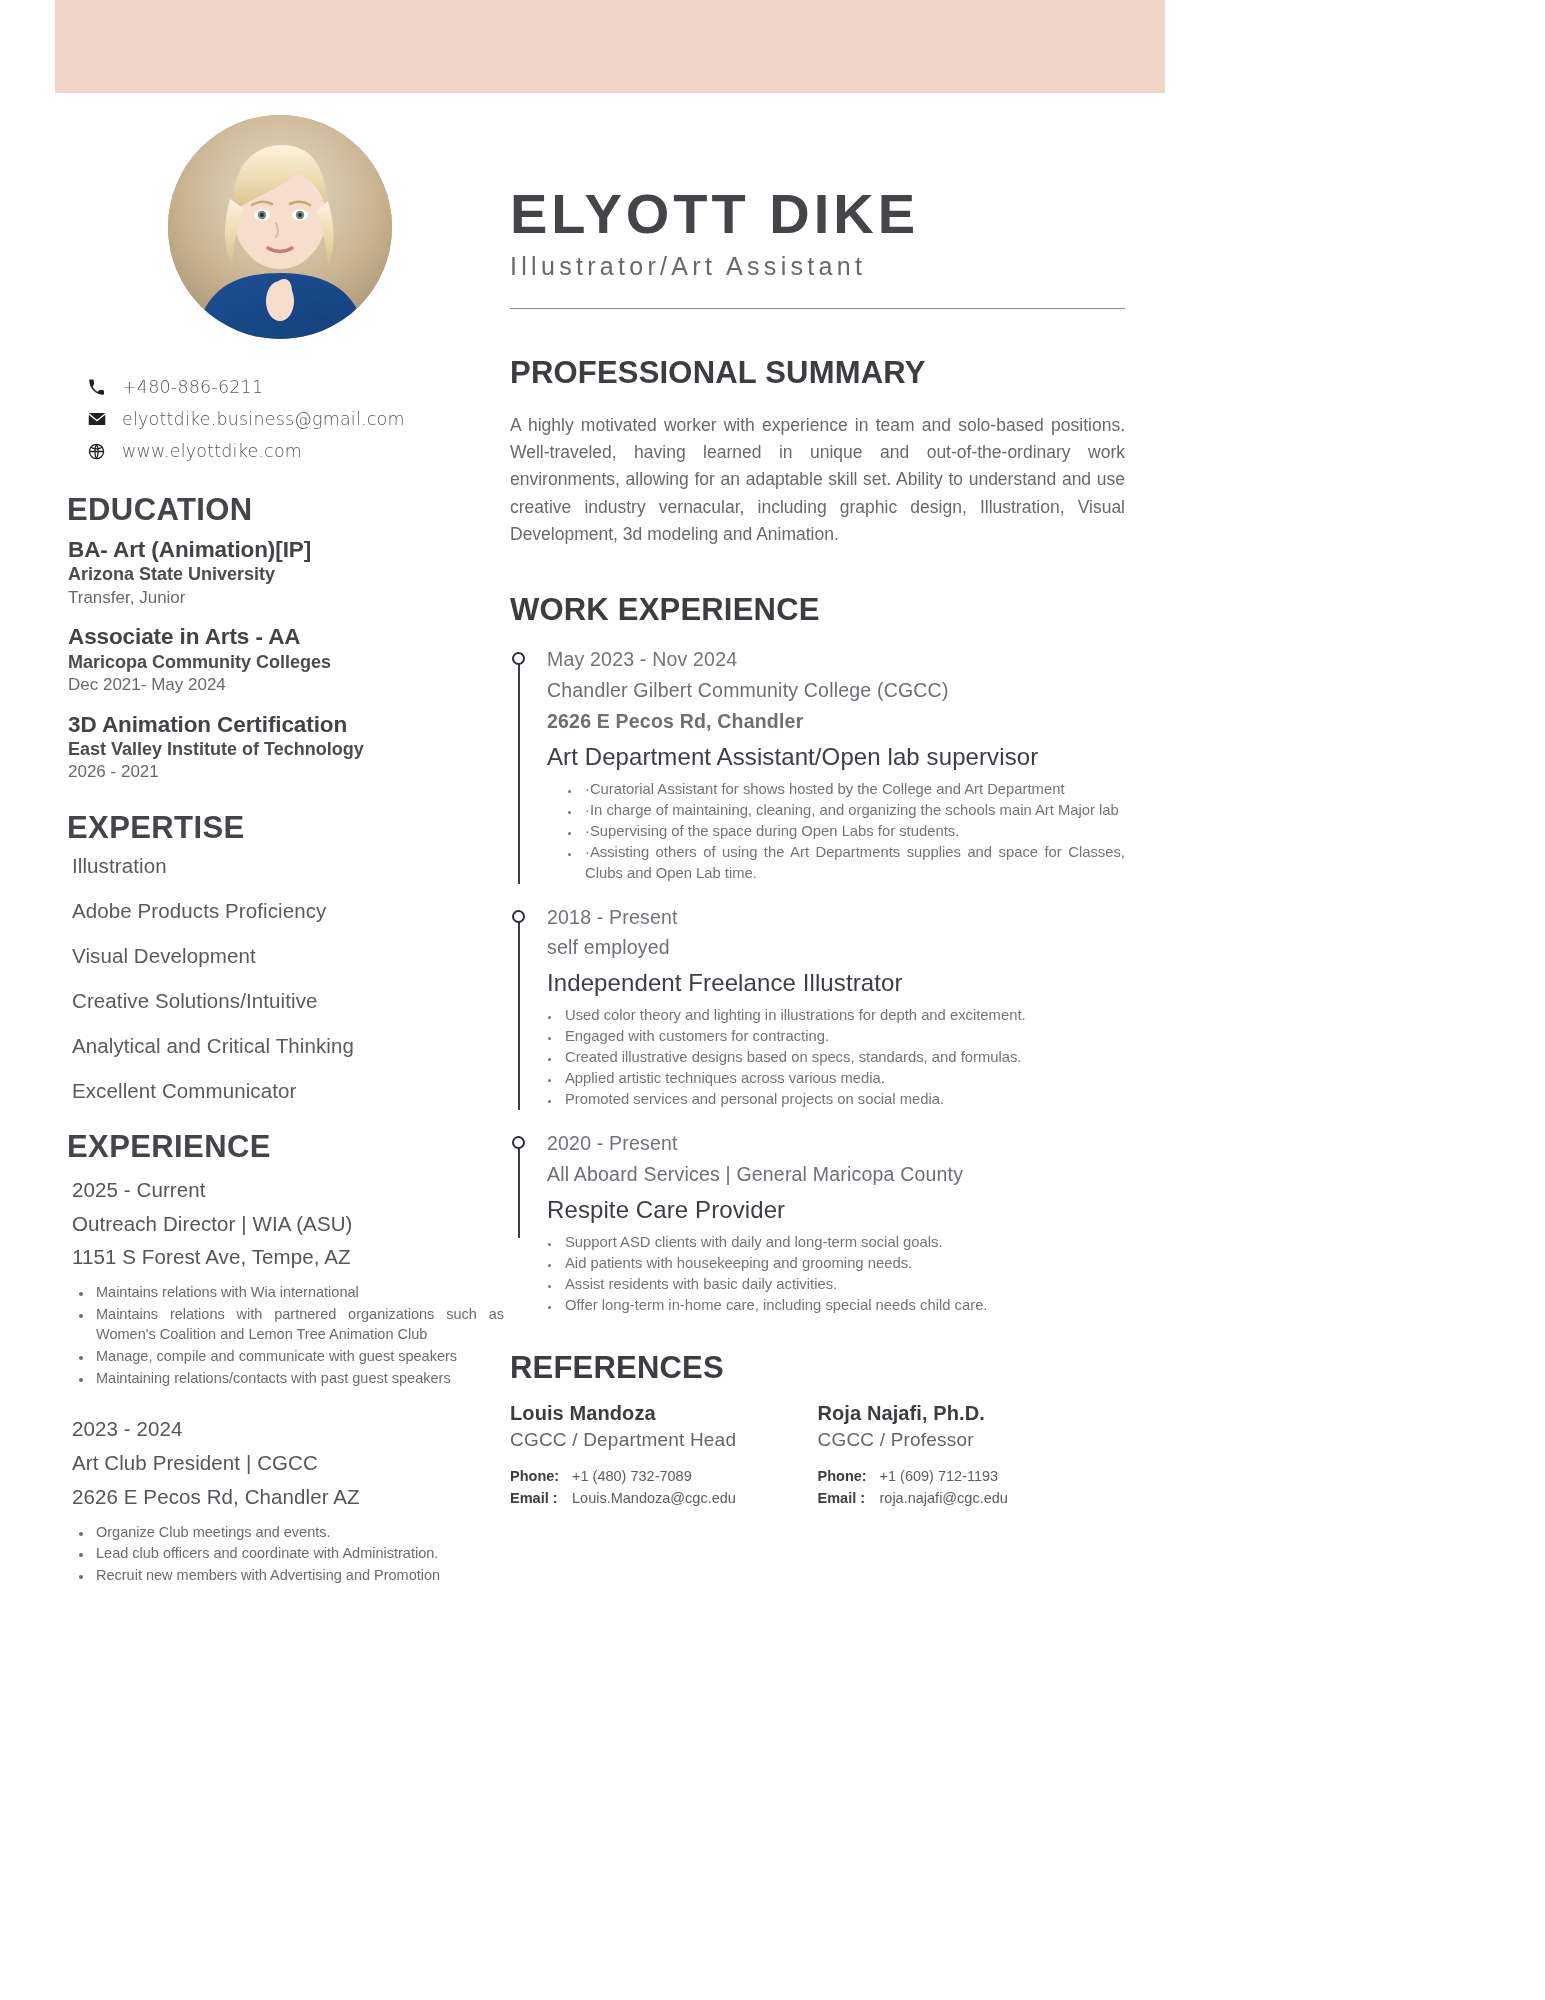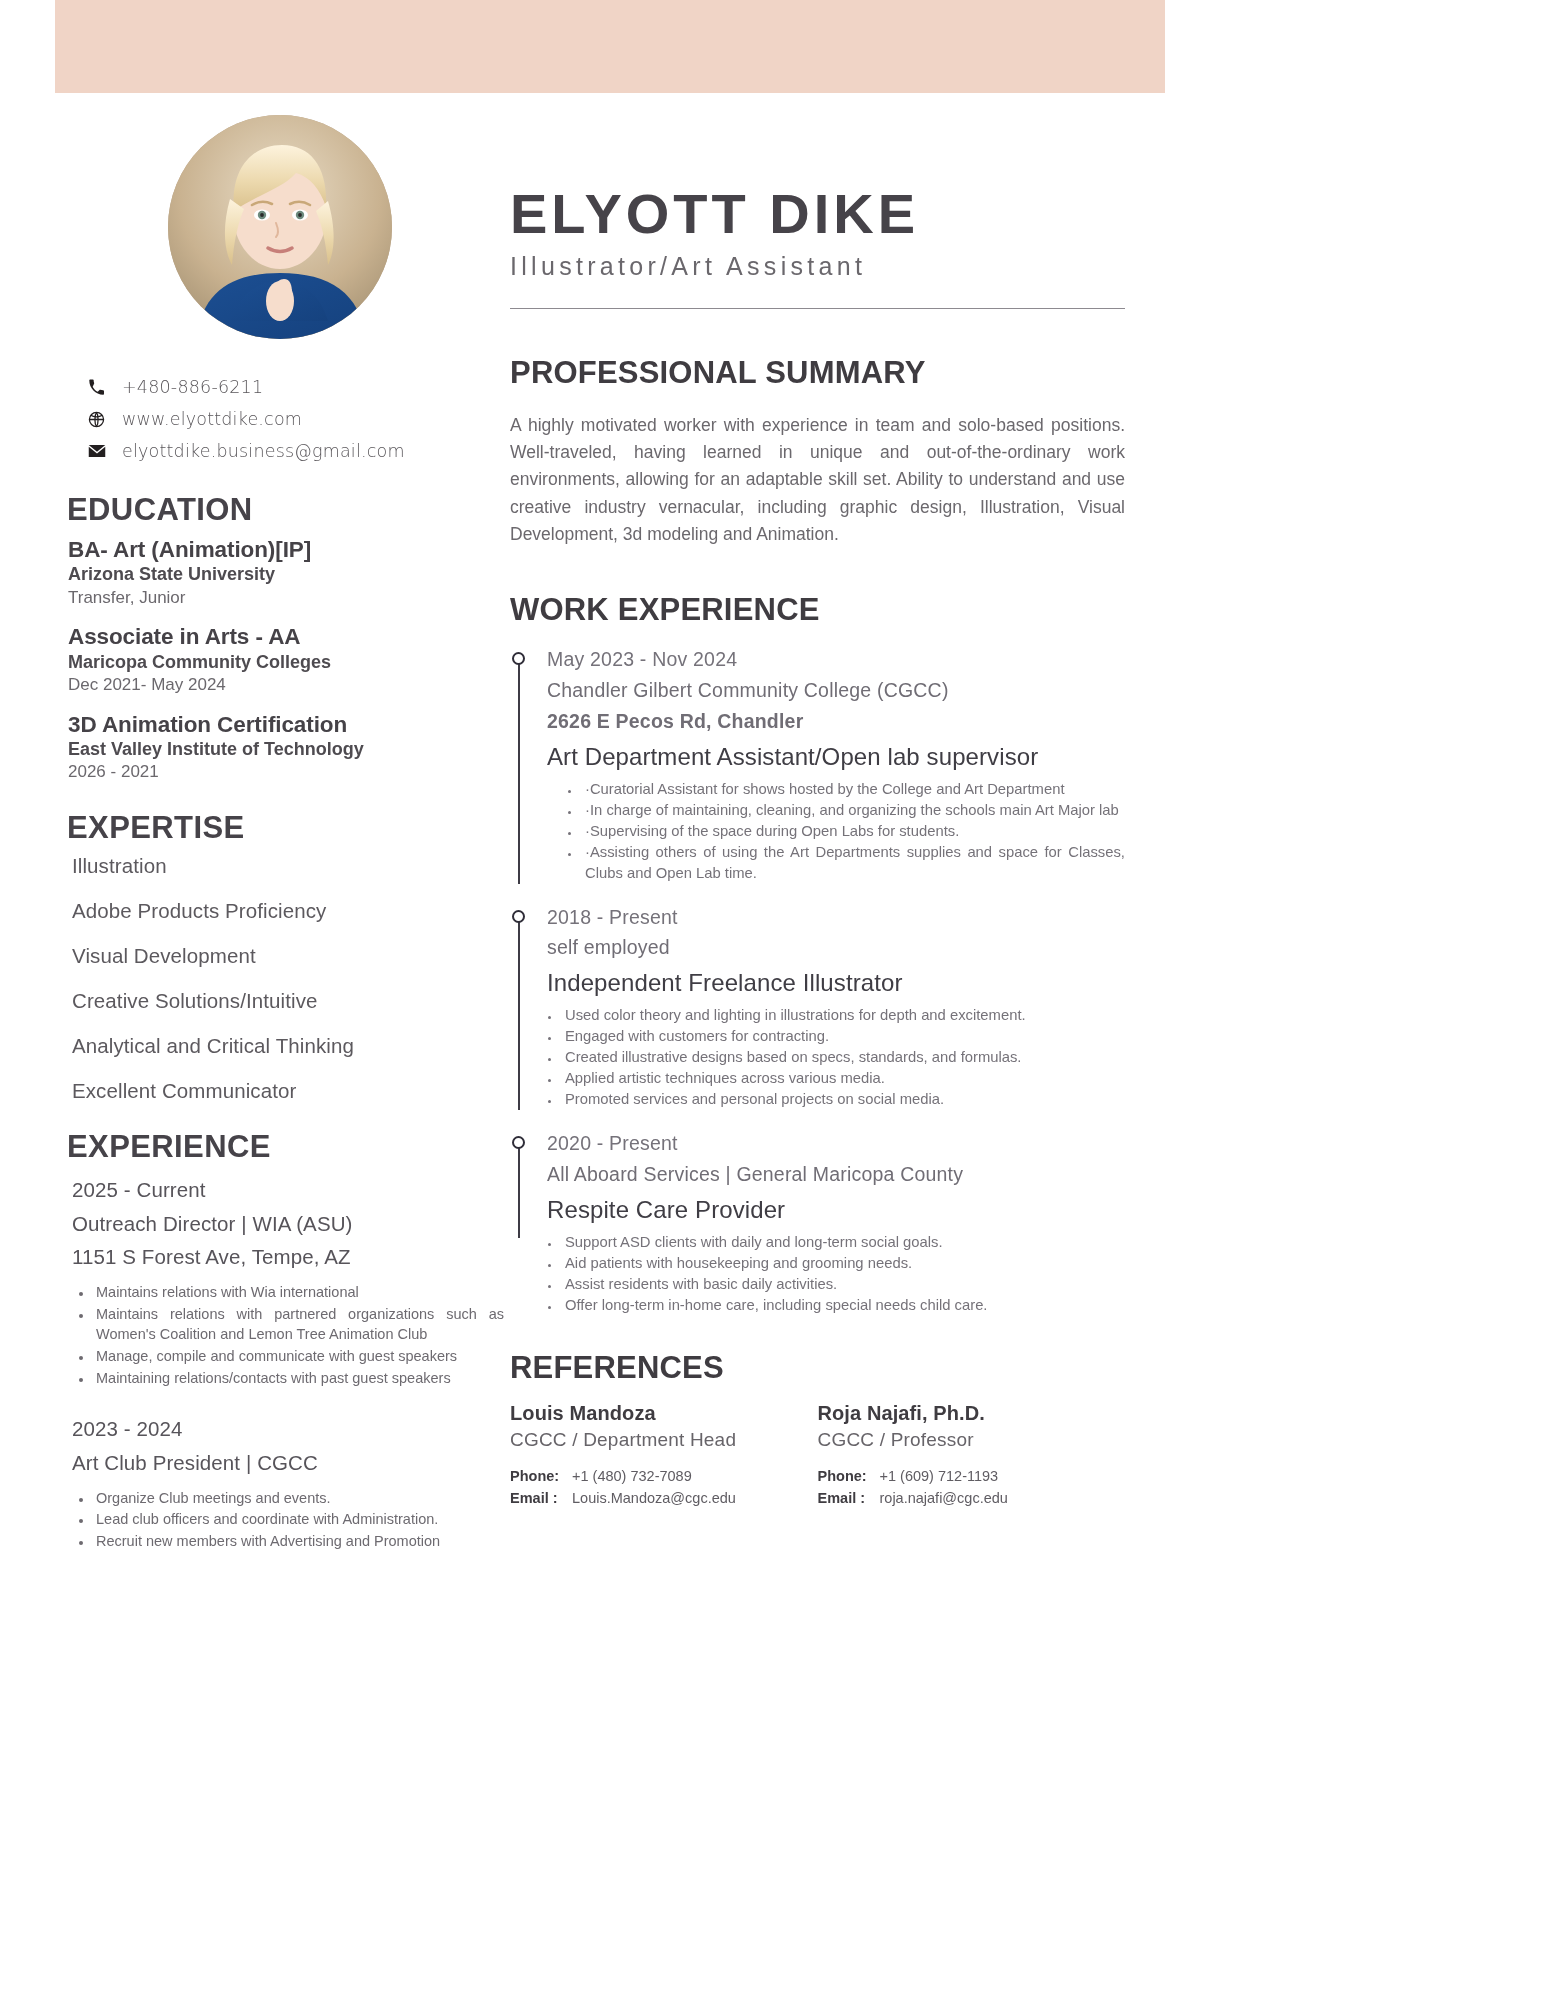--- a/index.html
+++ b/index.html
@@ -316,36 +316,36 @@
       <div class="contact-row">
         <span class="contact-ico">
           <svg width="17" height="17" viewBox="0 0 24 24" fill="#231f20">
               <path d="M6.6 10.8c1.6 3.1 4.1 5.6 7.2 7.2l2.4-2.4c.3-.3.8-.4 1.2-.3 1.3.4 2.6.7 4 .7.7 0 1.2.5 1.2 1.2V21c0 .7-.5 1.2-1.2 1.2C10.9 22.2 1.8 13.1 1.8 1.8 1.8 1.1 2.3.6 3 .6h3.8C7.5.6 8 1.1 8 1.8c0 1.4.2 2.7.7 4 .1.4 0 .9-.3 1.2z"></path>
             </svg>
         </span>
         <span class="contact-txt">+480-886-6211</span>
       </div>
       <div class="contact-row">
         <span class="contact-ico">
+          <svg width="18" height="14" viewBox="0 0 24 18" fill="#231f20">
+              <path d="M1 1h22L12 10zM1 3.2V17h22V3.2L12 12.4z"></path>
+            </svg>
+        </span>
+        <span class="contact-txt">elyottdike.business@gmail.com</span>
+      </div>
+      <div class="contact-row">
+        <span class="contact-ico">
           <svg width="17" height="17" viewBox="0 0 24 24" fill="none" stroke="#231f20" stroke-width="1.8">
               <circle cx="12" cy="12" r="10"></circle>
               <path d="M2 12h20M12 2c3 4 3 16 0 20M12 2C9 6 9 18 12 22"></path>
               <path d="M4 6c4 3 12 3 16 0"></path>
             </svg>
         </span>
         <span class="contact-txt">www.elyottdike.com</span>
       </div>
-      <div class="contact-row">
-        <span class="contact-ico">
-          <svg width="18" height="14" viewBox="0 0 24 18" fill="#231f20">
-              <path d="M1 1h22L12 10zM1 3.2V17h22V3.2L12 12.4z"></path>
-            </svg>
-        </span>
-        <span class="contact-txt">elyottdike.business@gmail.com</span>
-      </div>
     </div>
 
     <h2 class="sec">EDUCATION</h2>
 
     <div class="edu-item">
       <div class="edu-degree">BA- Art (Animation)[IP]</div>
       <div class="edu-school">Arizona State University</div>
       <div class="edu-dates">Transfer, Junior</div>
     </div>
     <div class="edu-item">
@@ -377,20 +377,21 @@
     <ul class="xp-bullets">
       <li>Maintains relations with Wia international</li>
       <li>Maintains relations with partnered organizations such as Women's Coalition and Lemon Tree Animation Club</li>
       <li>Manage, compile and communicate with guest speakers</li>
       <li>Maintaining relations/contacts with past guest speakers</li>
     </ul>
 
     <div class="xp-block" style="margin-top:24px">
       <div class="xp-line">2023 - 2024</div>
       <div class="xp-line">Art Club President | CGCC</div>
+      <div class="xp-line">2626 E Pecos Rd, Chandler AZ</div>
     </div>
     <ul class="xp-bullets">
       <li>Organize Club meetings and events.</li>
       <li>Lead club officers and coordinate with Administration.</li>
       <li>Recruit new members with Advertising and Promotion</li>
     </ul>
 
   </div>
 
   <div class="right-col">

